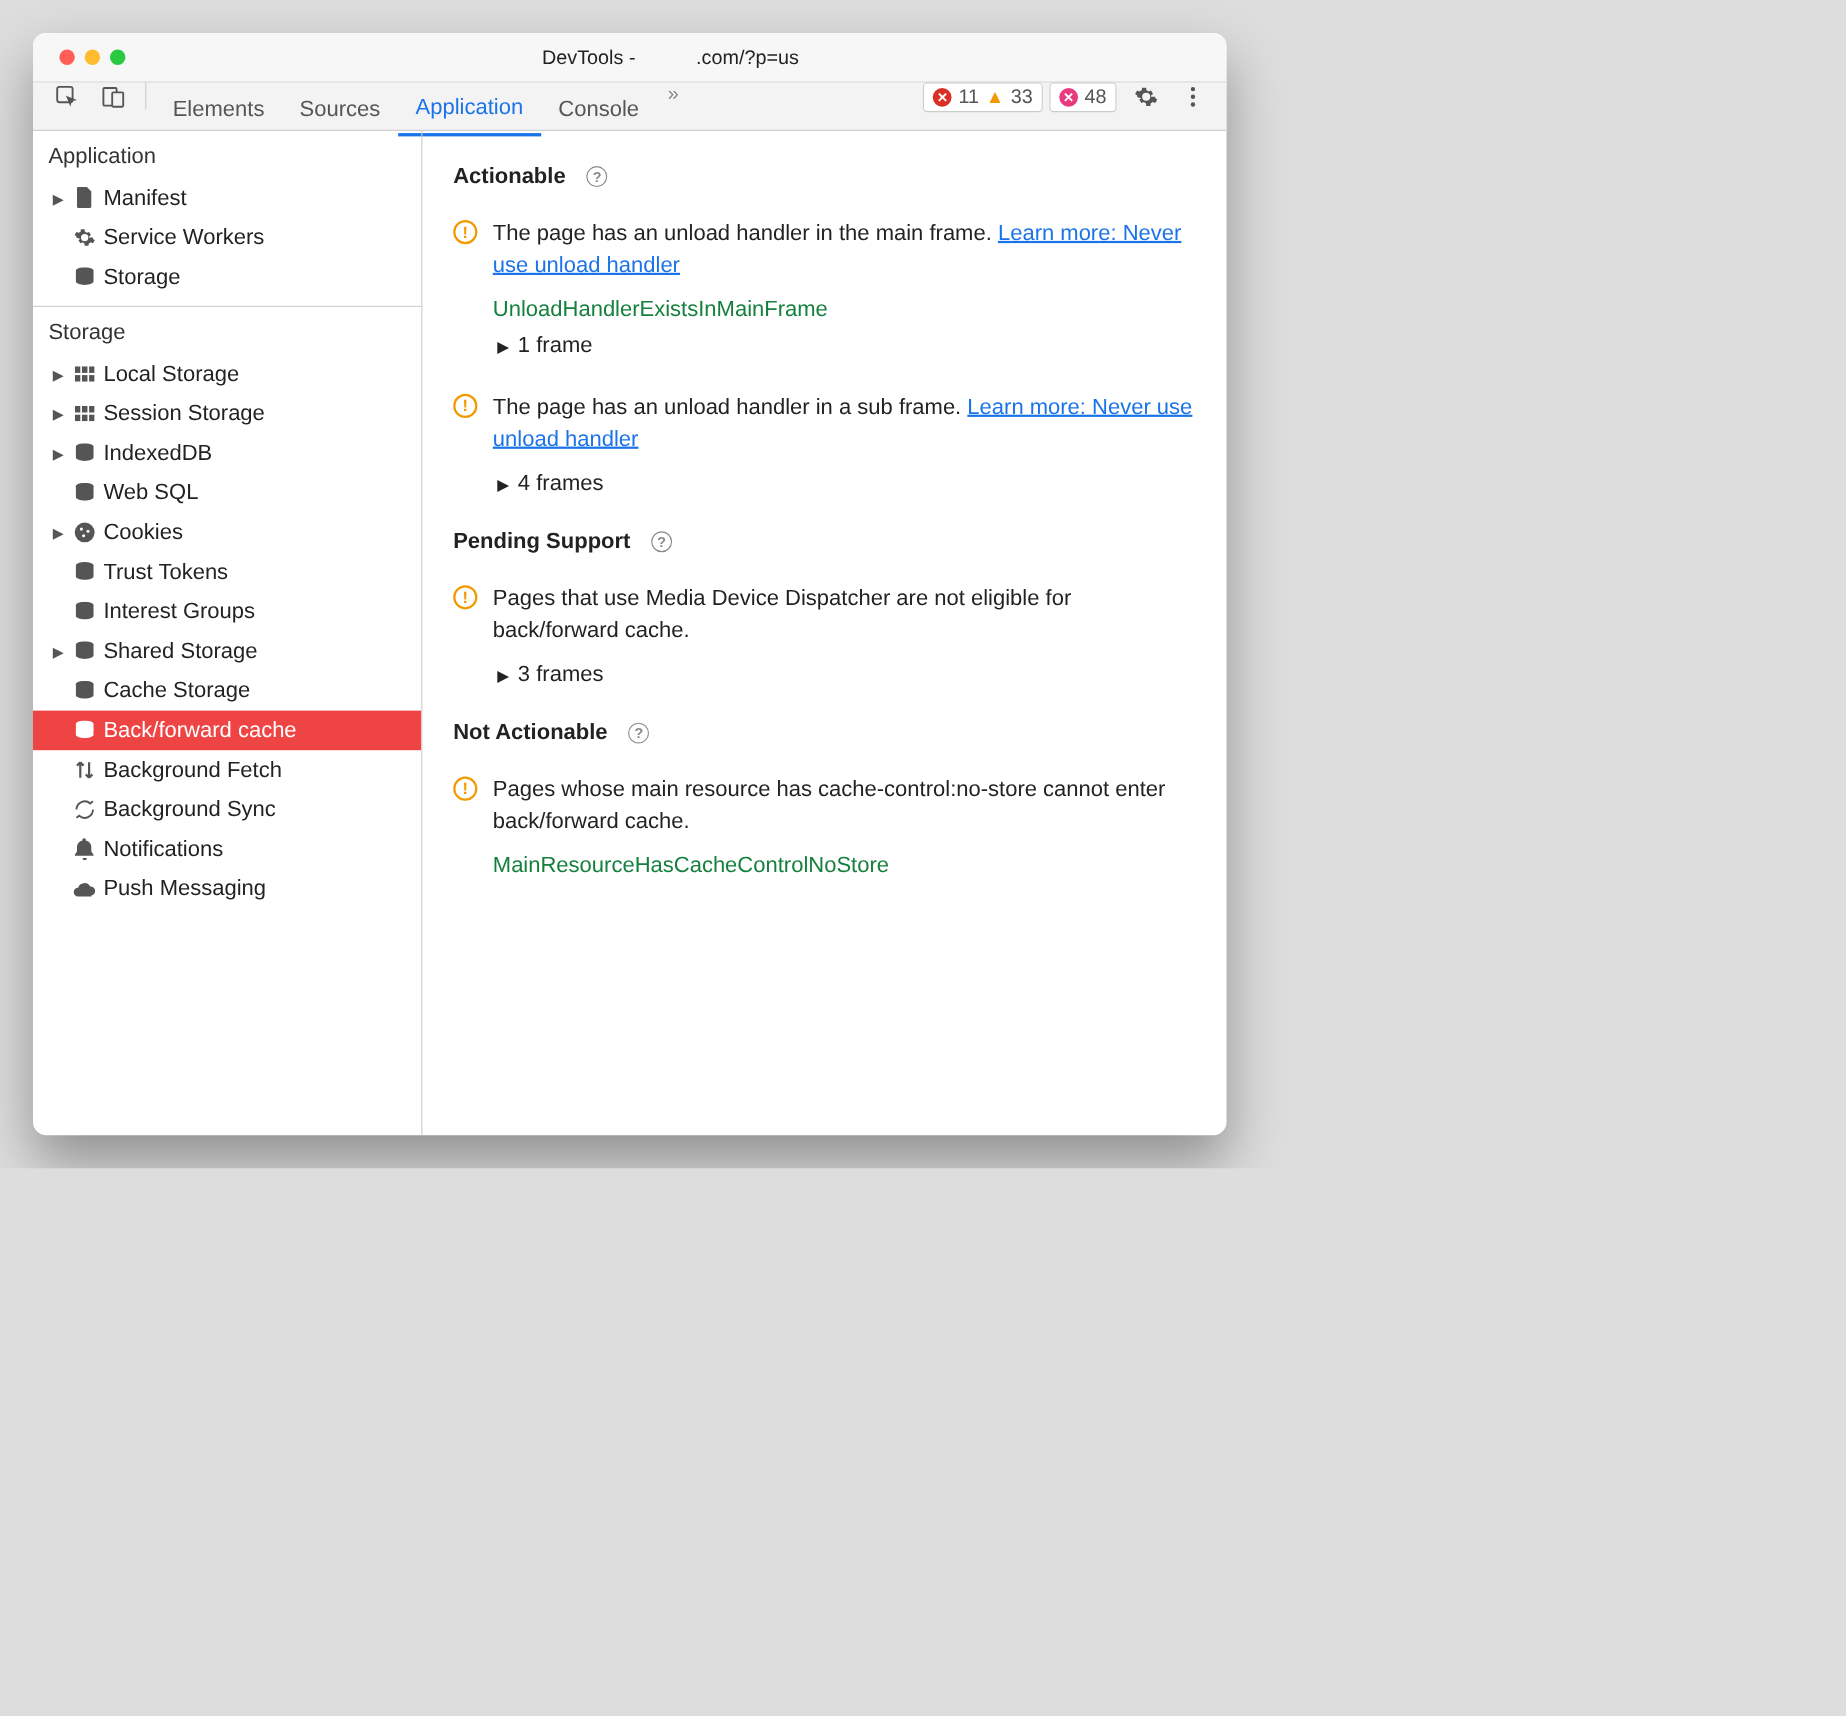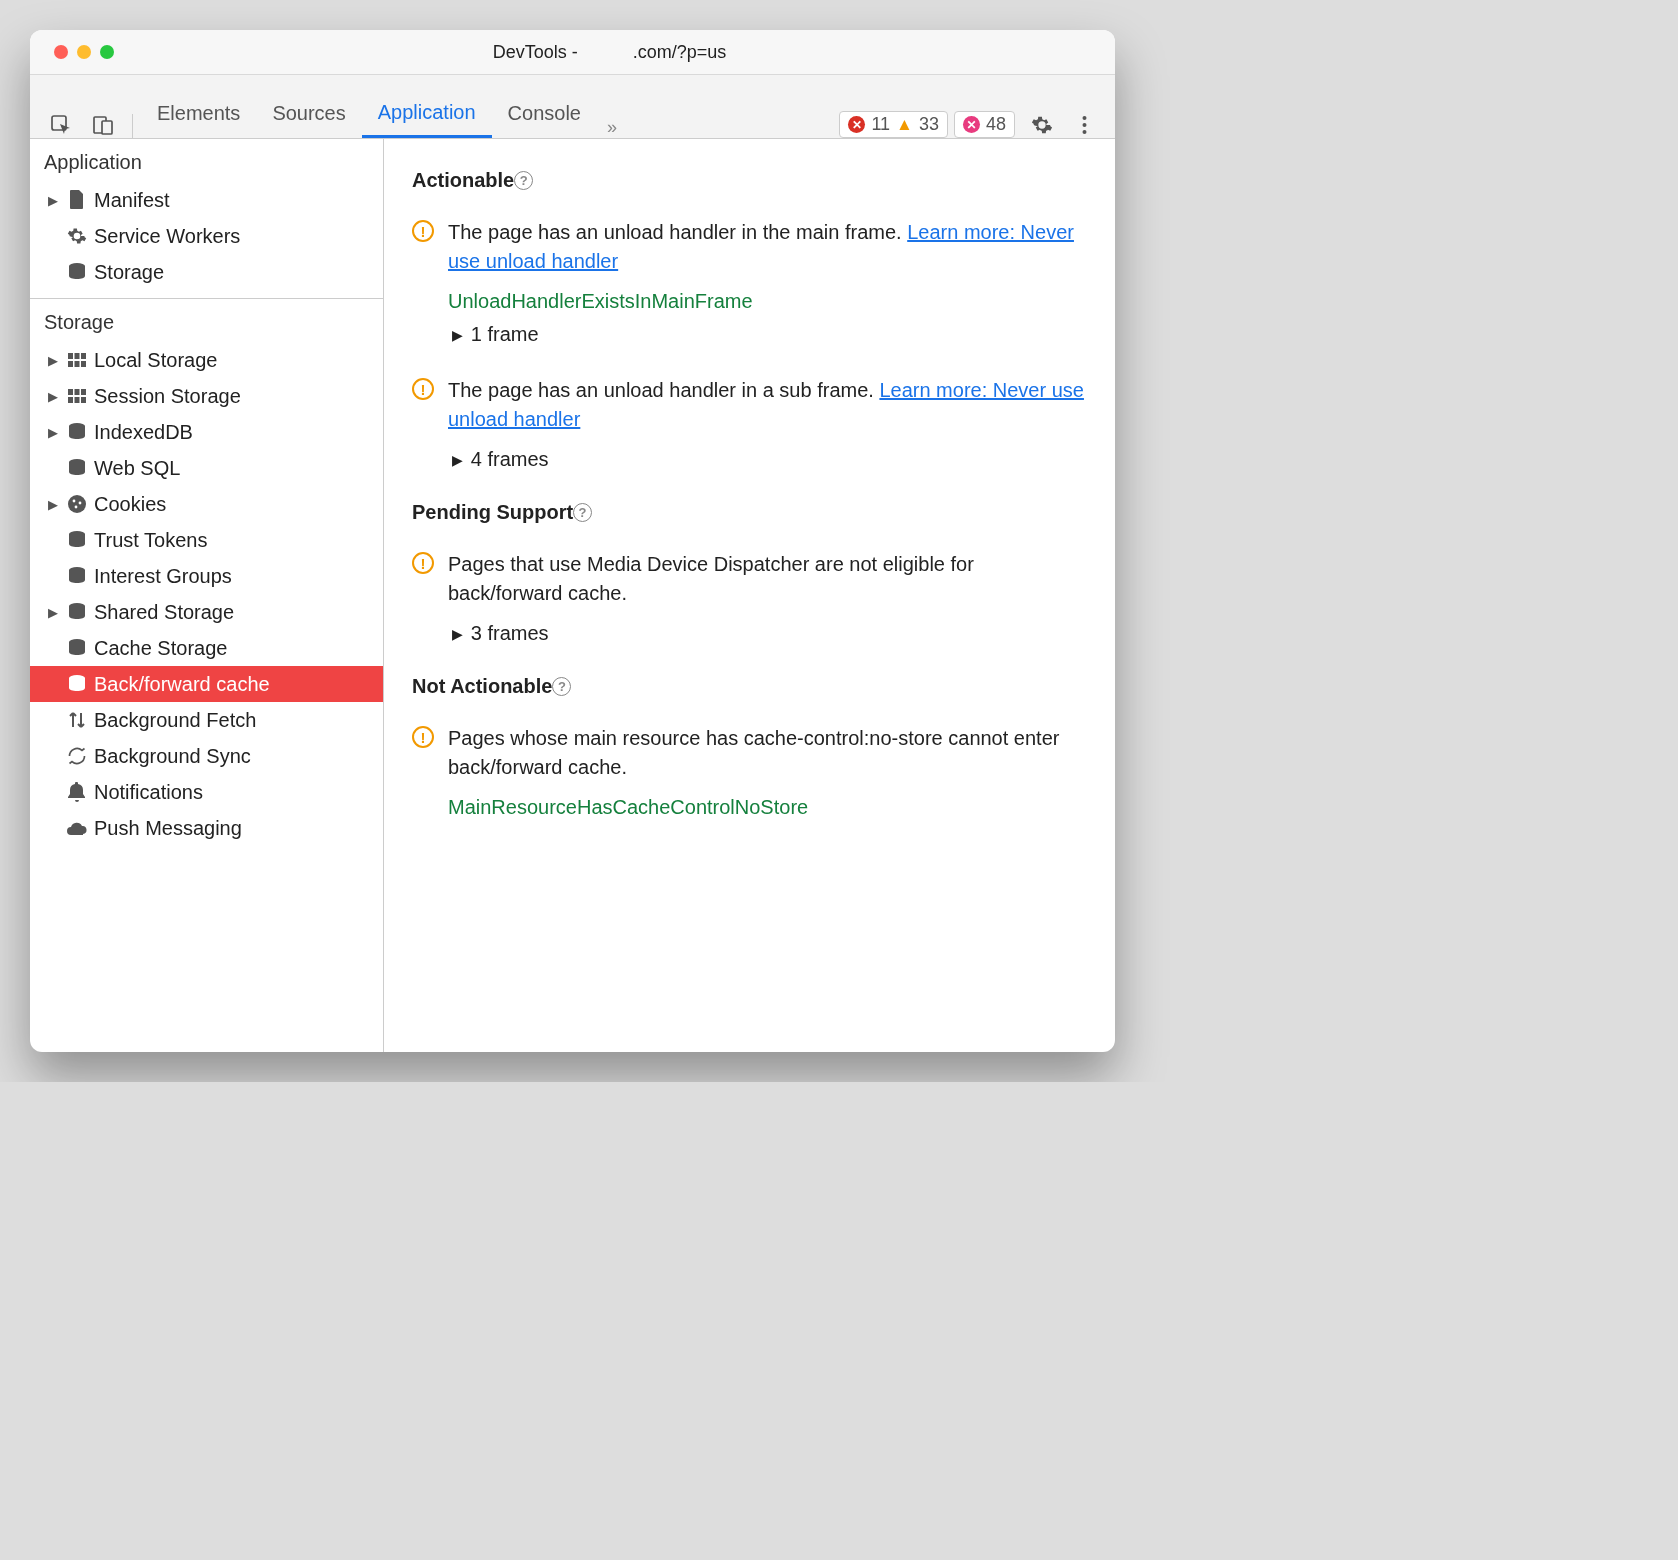--- a/index.html
+++ b/index.html
@@ -3,41 +3,41 @@
 <meta charset="utf-8">
 <style>
 *{box-sizing:border-box;margin:0;padding:0}
 body{font-family:-apple-system,"Helvetica Neue",Arial,sans-serif;background:#ddd;padding:30px}
 .win{width:1085px;background:#fff;border-radius:12px;box-shadow:0 25px 50px rgba(0,0,0,.35);overflow:hidden}
 .titlebar{height:44px;background:#f7f7f7;display:flex;align-items:center;padding:0 24px;font-size:18px;color:#333}
 .lights{display:flex;gap:9px;margin-right:14px}
 .lt{width:14px;height:14px;border-radius:50%}
 .lt.r{background:#ff5f57}.lt.y{background:#febc2e}.lt.g{background:#28c840}
 .ttl{flex:1;text-align:center;font-weight:500;color:#222}
-.toolbar{height:65px;background:#f3f3f3;border-top:1px solid #d9d9d9;border-bottom:1px solid #ccc;display:flex;align-items:flex-end;padding:0 10px;font-size:20px;color:#555}
+.toolbar{height:45px;background:#f3f3f3;border-top:1px solid #d9d9d9;border-bottom:1px solid #ccc;display:flex;align-items:flex-start;padding:0 10px;font-size:20px;color:#555}
 .tb-ico{width:26px;height:26px;margin:0 8px;display:flex;align-items:center;justify-content:center;cursor:pointer}
 .sep{width:1px;height:24px;background:#ccc;margin:0 8px}
 .tab{padding:0 16px;height:49px;display:flex;align-items:center;cursor:pointer;color:#555}
 .tab.act{color:#1a73e8;border-bottom:3px solid #1a73e8;font-weight:500;margin-bottom:-1px}
 .chev{font-size:18px;color:#888;margin:0 10px}
 .pill{border:1px solid #ccc;border-radius:4px;padding:2px 8px;display:flex;align-items:center;gap:6px;font-size:18px;margin-left:6px;cursor:pointer;background:#fff}
 .circ{width:17px;height:17px;border-radius:50%;display:inline-flex;align-items:center;justify-content:center;color:#fff;font-size:12px;font-weight:700}
 .circ.rd{background:#d93025}.circ.pk{background:#e83b7f}
 .tri{color:#f29900;font-size:17px}
 .body{display:flex;height:913px}
 .sidebar{width:354px;border-right:1px solid #ccc;overflow-y:auto;font-size:20px;color:#222}
 .sec-h{padding:12px 14px 8px;color:#333;font-weight:400}
 .sec-h:not(:first-child){border-top:1px solid #ccc;margin-top:8px}
 .item{display:flex;align-items:center;height:36px;padding-left:16px;cursor:pointer;gap:6px}
 .item.sel{background:#ef4444;color:#fff}
 .caret{width:14px;font-size:13px;color:#555;text-align:center}
 .item.sel .caret{color:#fff}
 .ico{width:22px;display:flex;align-items:center;justify-content:center}
 .main{flex:1;overflow-y:auto;padding:22px 28px;font-size:20px;color:#222}
-.gh{font-weight:700;display:flex;align-items:center;gap:0;margin:8px 0 26px}
+.gh{font-weight:700;display:flex;align-items:center;gap:19px;margin:8px 0 26px}
 .qm{width:19px;height:19px;border:1.8px solid #888;border-radius:50%;display:inline-flex;align-items:center;justify-content:center;font-size:13px;color:#888;font-weight:700}
 .issue{display:flex;gap:14px;margin-bottom:14px}
 .wico{width:22px;height:22px;border:2.5px solid #f29900;border-radius:50%;display:flex;align-items:center;justify-content:center;color:#f29900;font-weight:900;font-size:15px;flex-shrink:0;margin-top:2px}
 .msg{flex:1;line-height:1.45}
 .lnk{color:#1a73e8;text-decoration:underline;cursor:pointer}
 .code{color:#15803d;margin:10px 0 10px 36px}
 .exp{margin:6px 0 30px 40px;display:flex;align-items:center;gap:8px;cursor:pointer}
 .exp .tc{font-size:14px}
 svg{display:block}
 </style>

